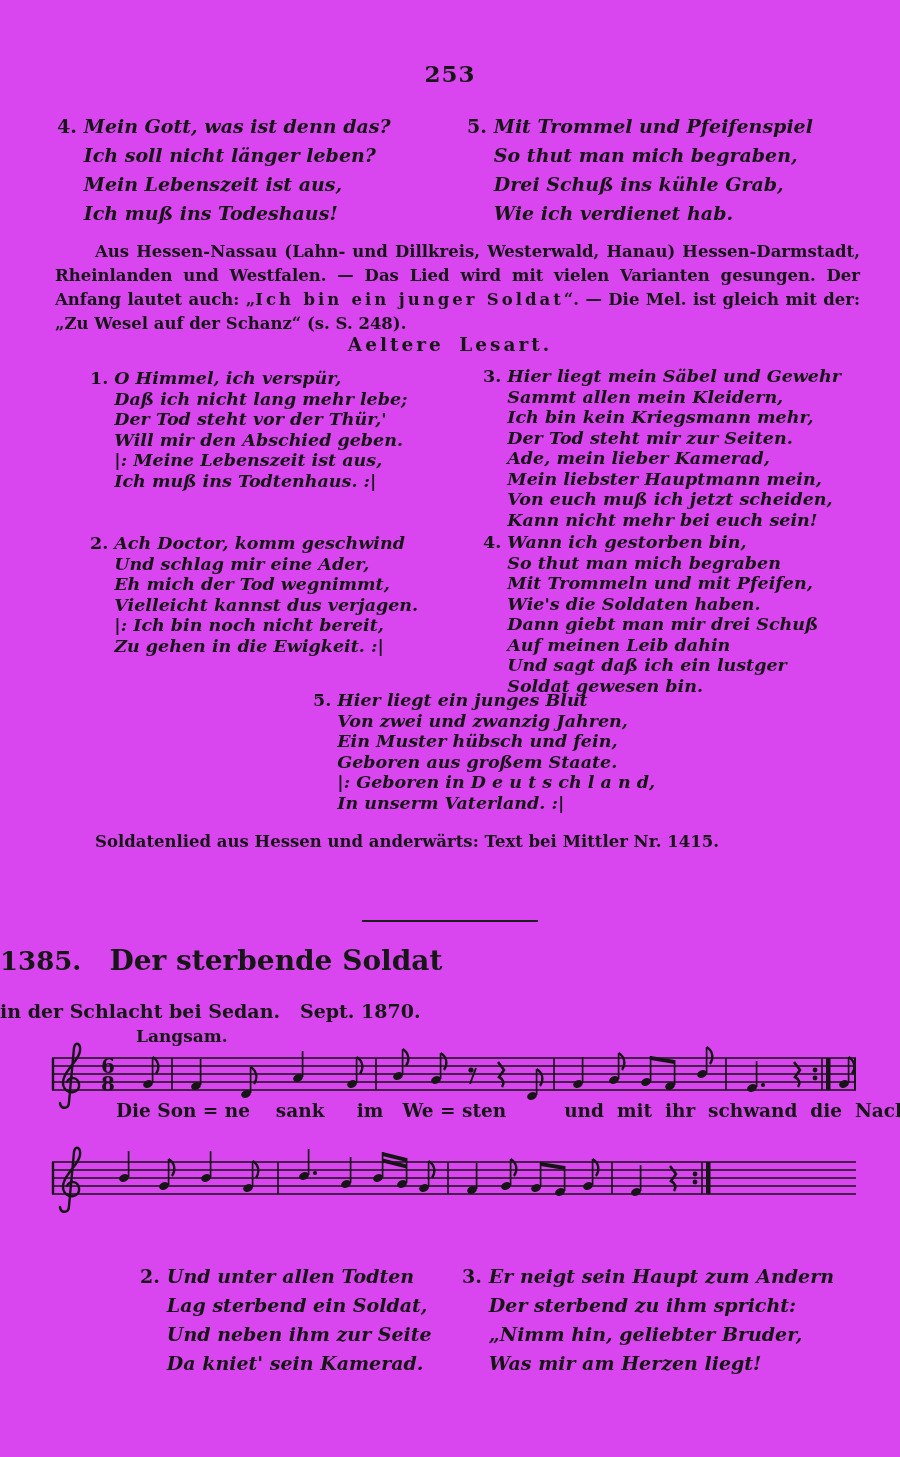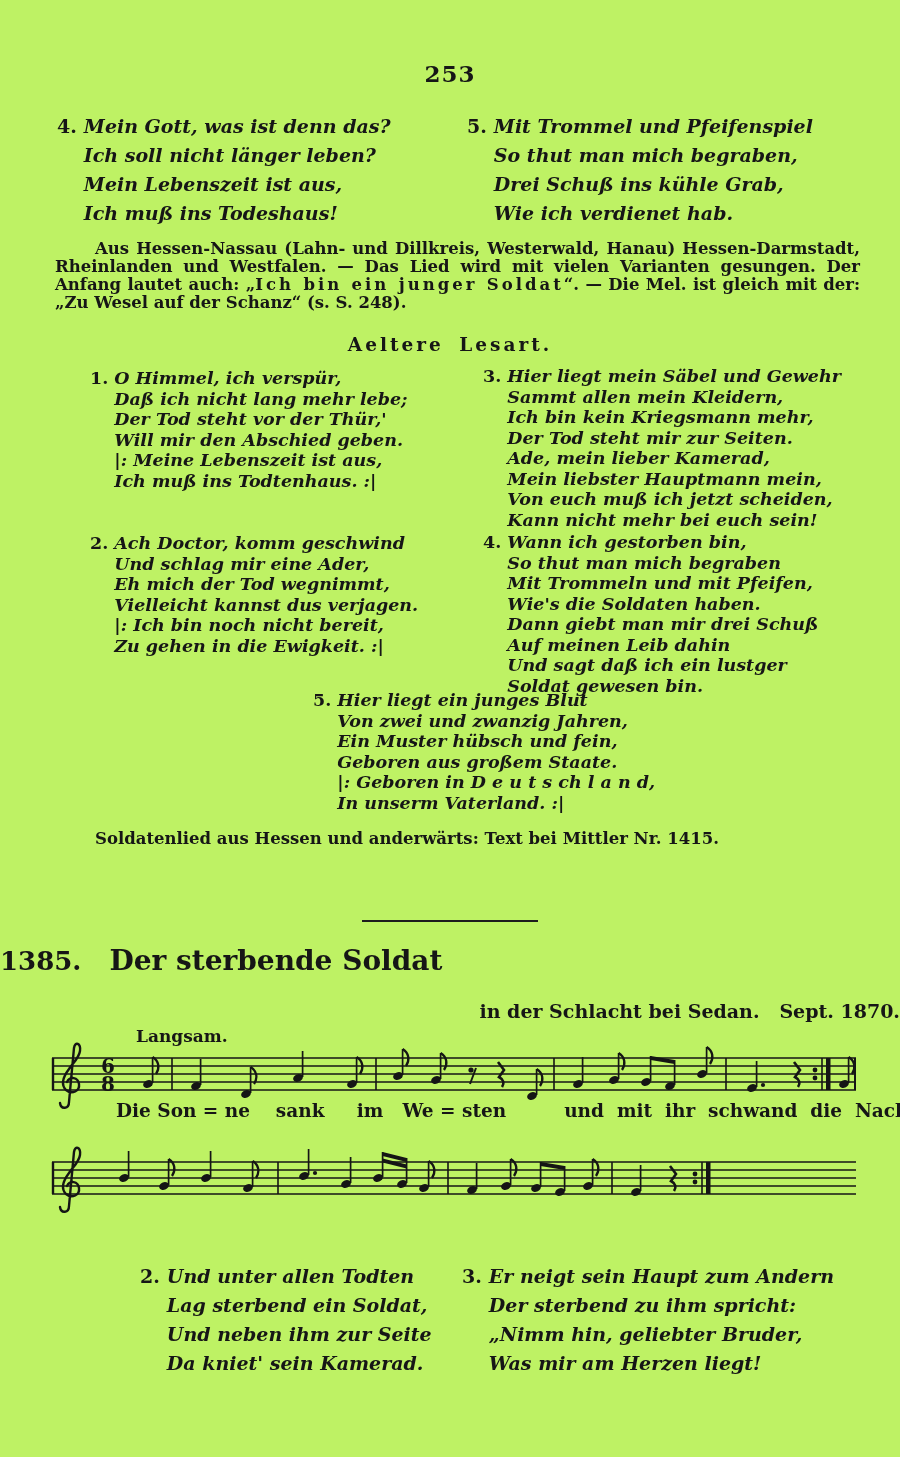--- a/index.html
+++ b/index.html
@@ -1,34 +1,34 @@
 <!DOCTYPE html>
 <html><head>
 <meta charset="utf-8">
 <style>
   html,body{margin:0;padding:0;background:#e8e8e4;}
   .page{
     position:relative;width:900px;height:1457px;margin:0 auto;
-    background:#bef264;color:#161616;
+    background:#d946ef;color:#161616;
     font-family:"DejaVu Serif", serif;font-weight:700;overflow:hidden;
   }
   .abs{position:absolute;}
   .pagenum{left:0;right:0;top:60px;text-align:center;font-size:23px;letter-spacing:1px;}
   .verse{position:absolute;display:flex;gap:7px;font-size:19px;line-height:29px;}
   .verse .vnum{white-space:nowrap;}
   .verse .vlines{white-space:pre-line;font-style:italic;}
   .verse.sm{font-size:17.5px;line-height:20.5px;gap:6px;}
-  .note{position:absolute;left:55px;width:805px;font-size:16.5px;line-height:18px;text-align:justify;margin:0;}
+  .note{position:absolute;left:55px;width:805px;font-size:16.5px;line-height:24px;text-align:justify;margin:0;}
   .note p{margin:0;text-indent:40px;}
   .sp{letter-spacing:3px;}
   .heading{left:0;right:0;text-align:center;letter-spacing:3px;word-spacing:6px;font-size:18.5px;}
   .divider{background:#1d1d1d;height:2px;}
   .songtitle{left:0;right:0;top:944px;text-align:left;font-size:28px;}
   .songtitle .num{margin-right:28px;font-size:26px;}
-  .subtitle{left:0;right:0;top:1000px;text-align:right;font-size:19px;white-space:pre;}
+  .subtitle{left:0;right:0;top:1000px;text-align:left;font-size:19px;white-space:pre;}
   .tempo{font-size:17px;margin-left:32px;}
   .lyrics{font-size:18.5px;white-space:pre;}
   svg.staff{position:absolute;left:44px;width:824px;height:80px;}
 </style>
 </head>
 <body>
 
 <div class="page">
 
   <div class="abs pagenum">253</div>

